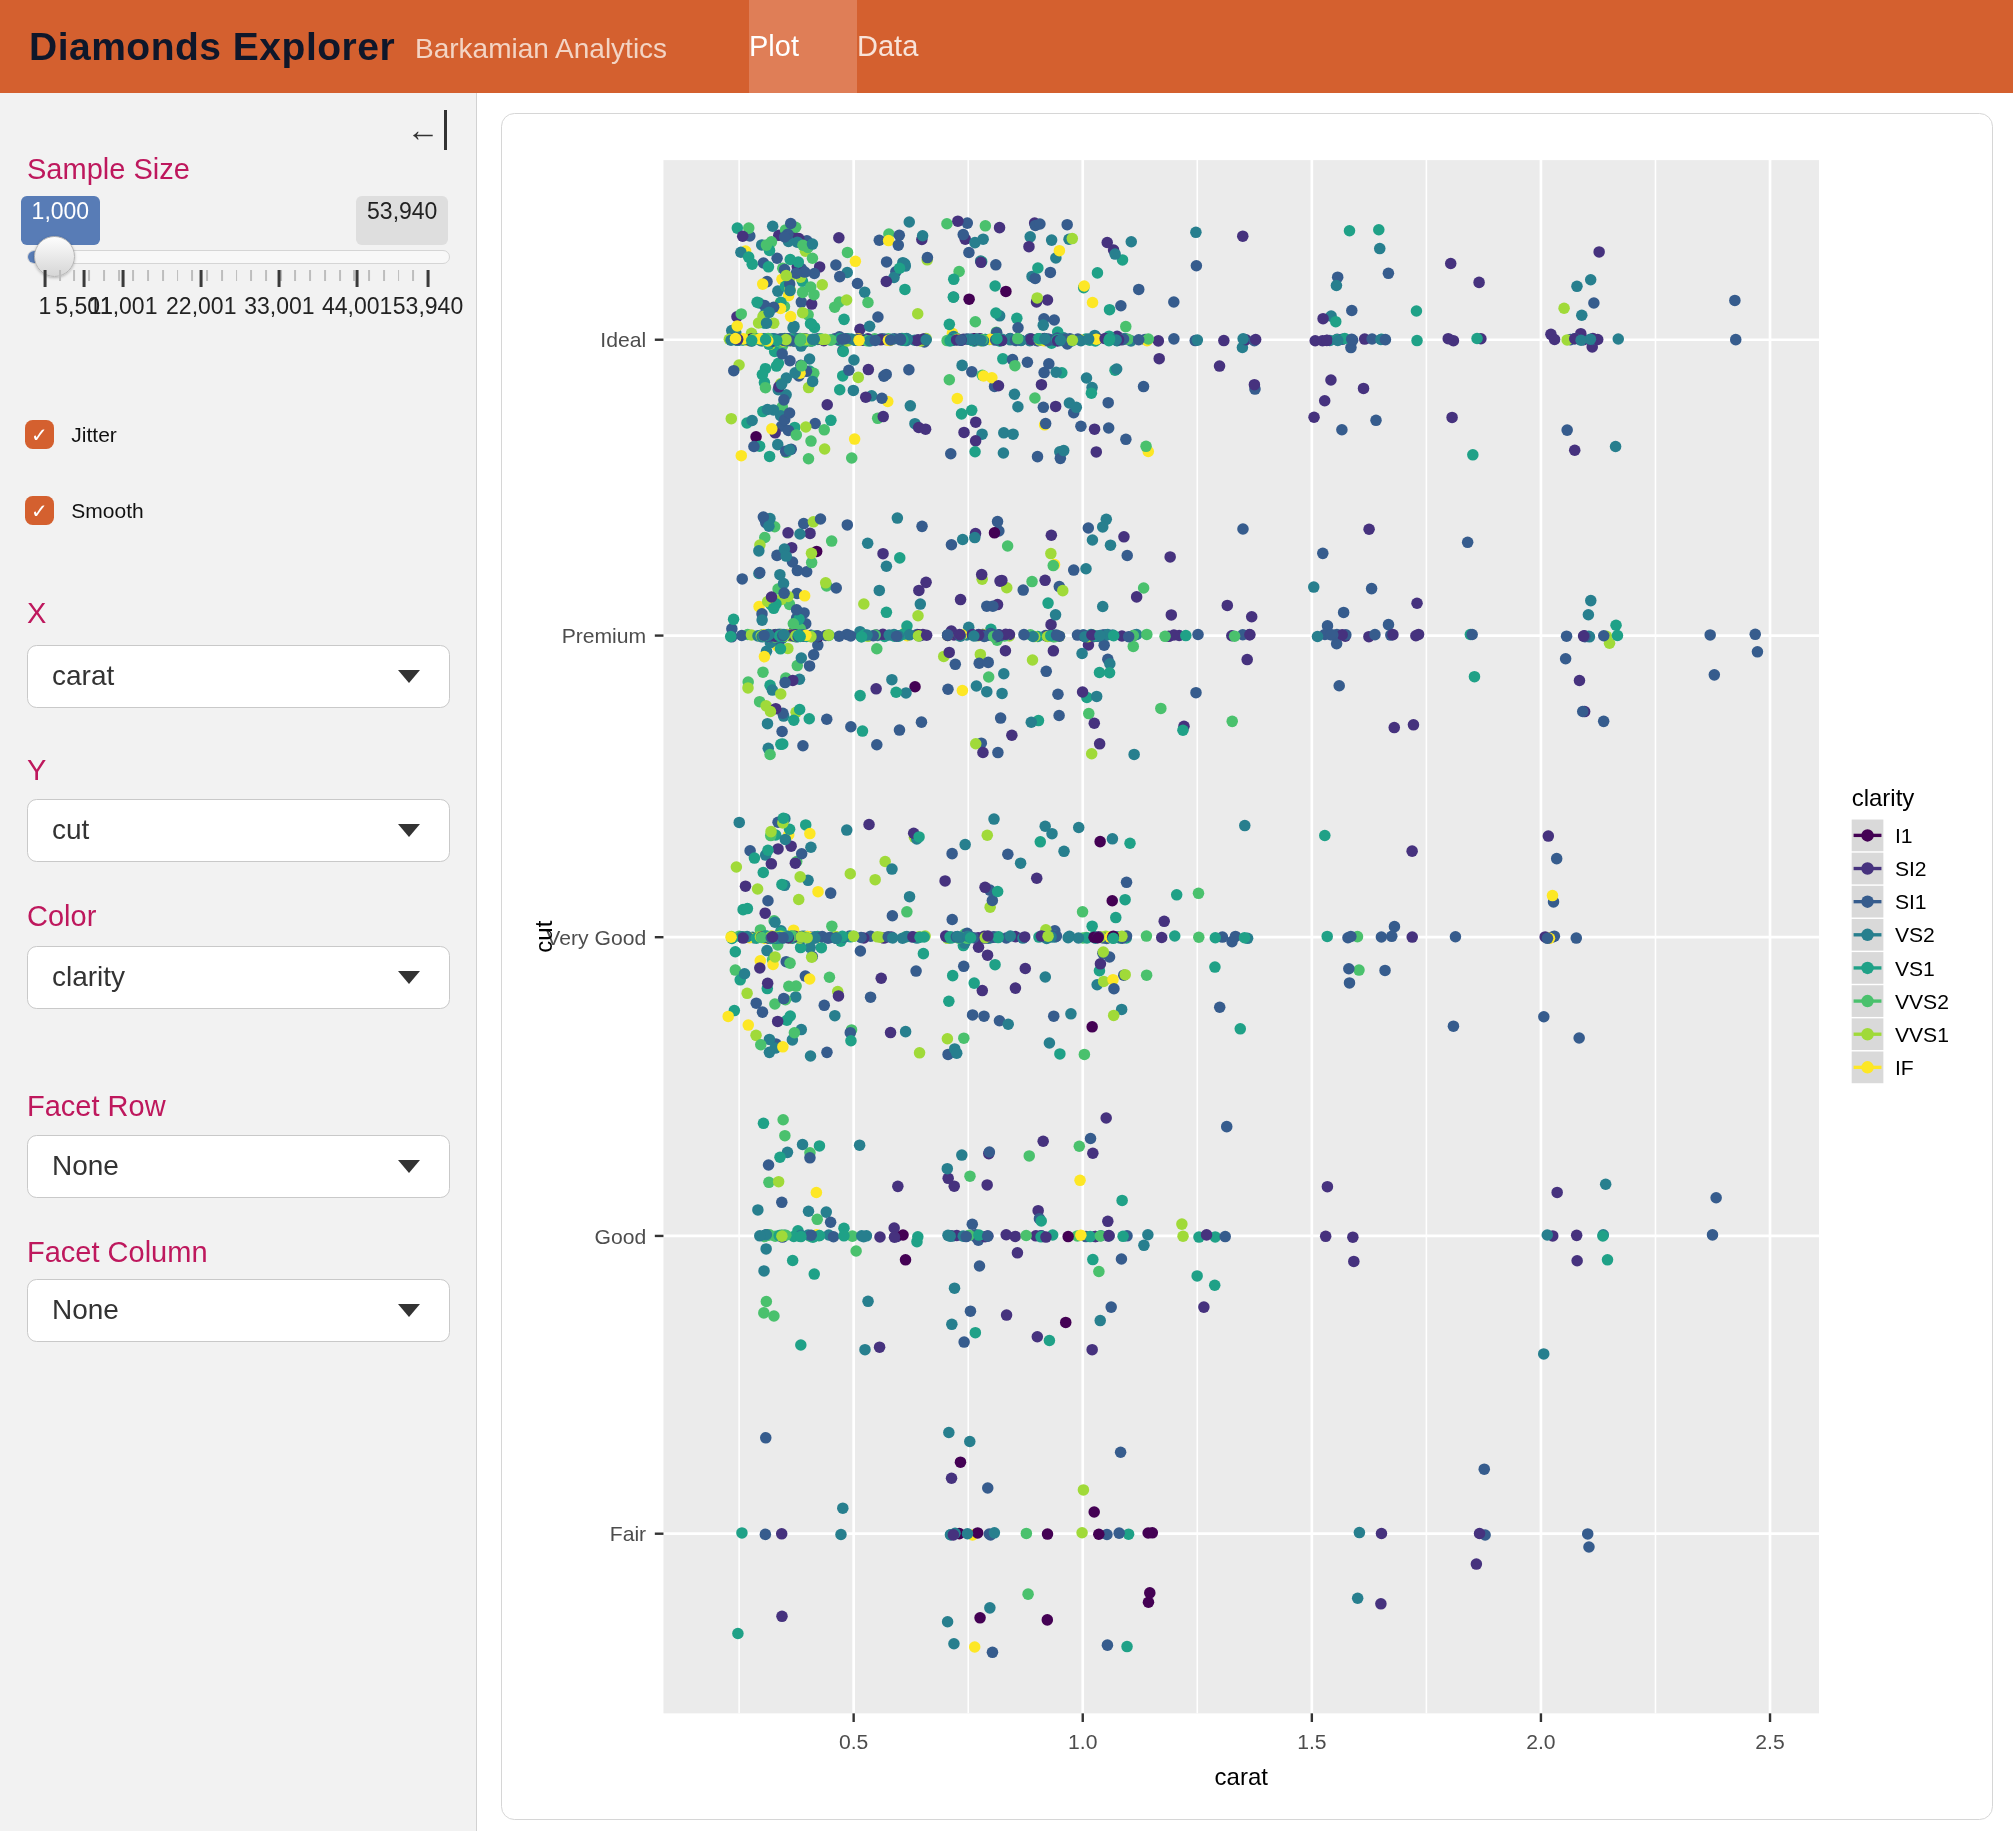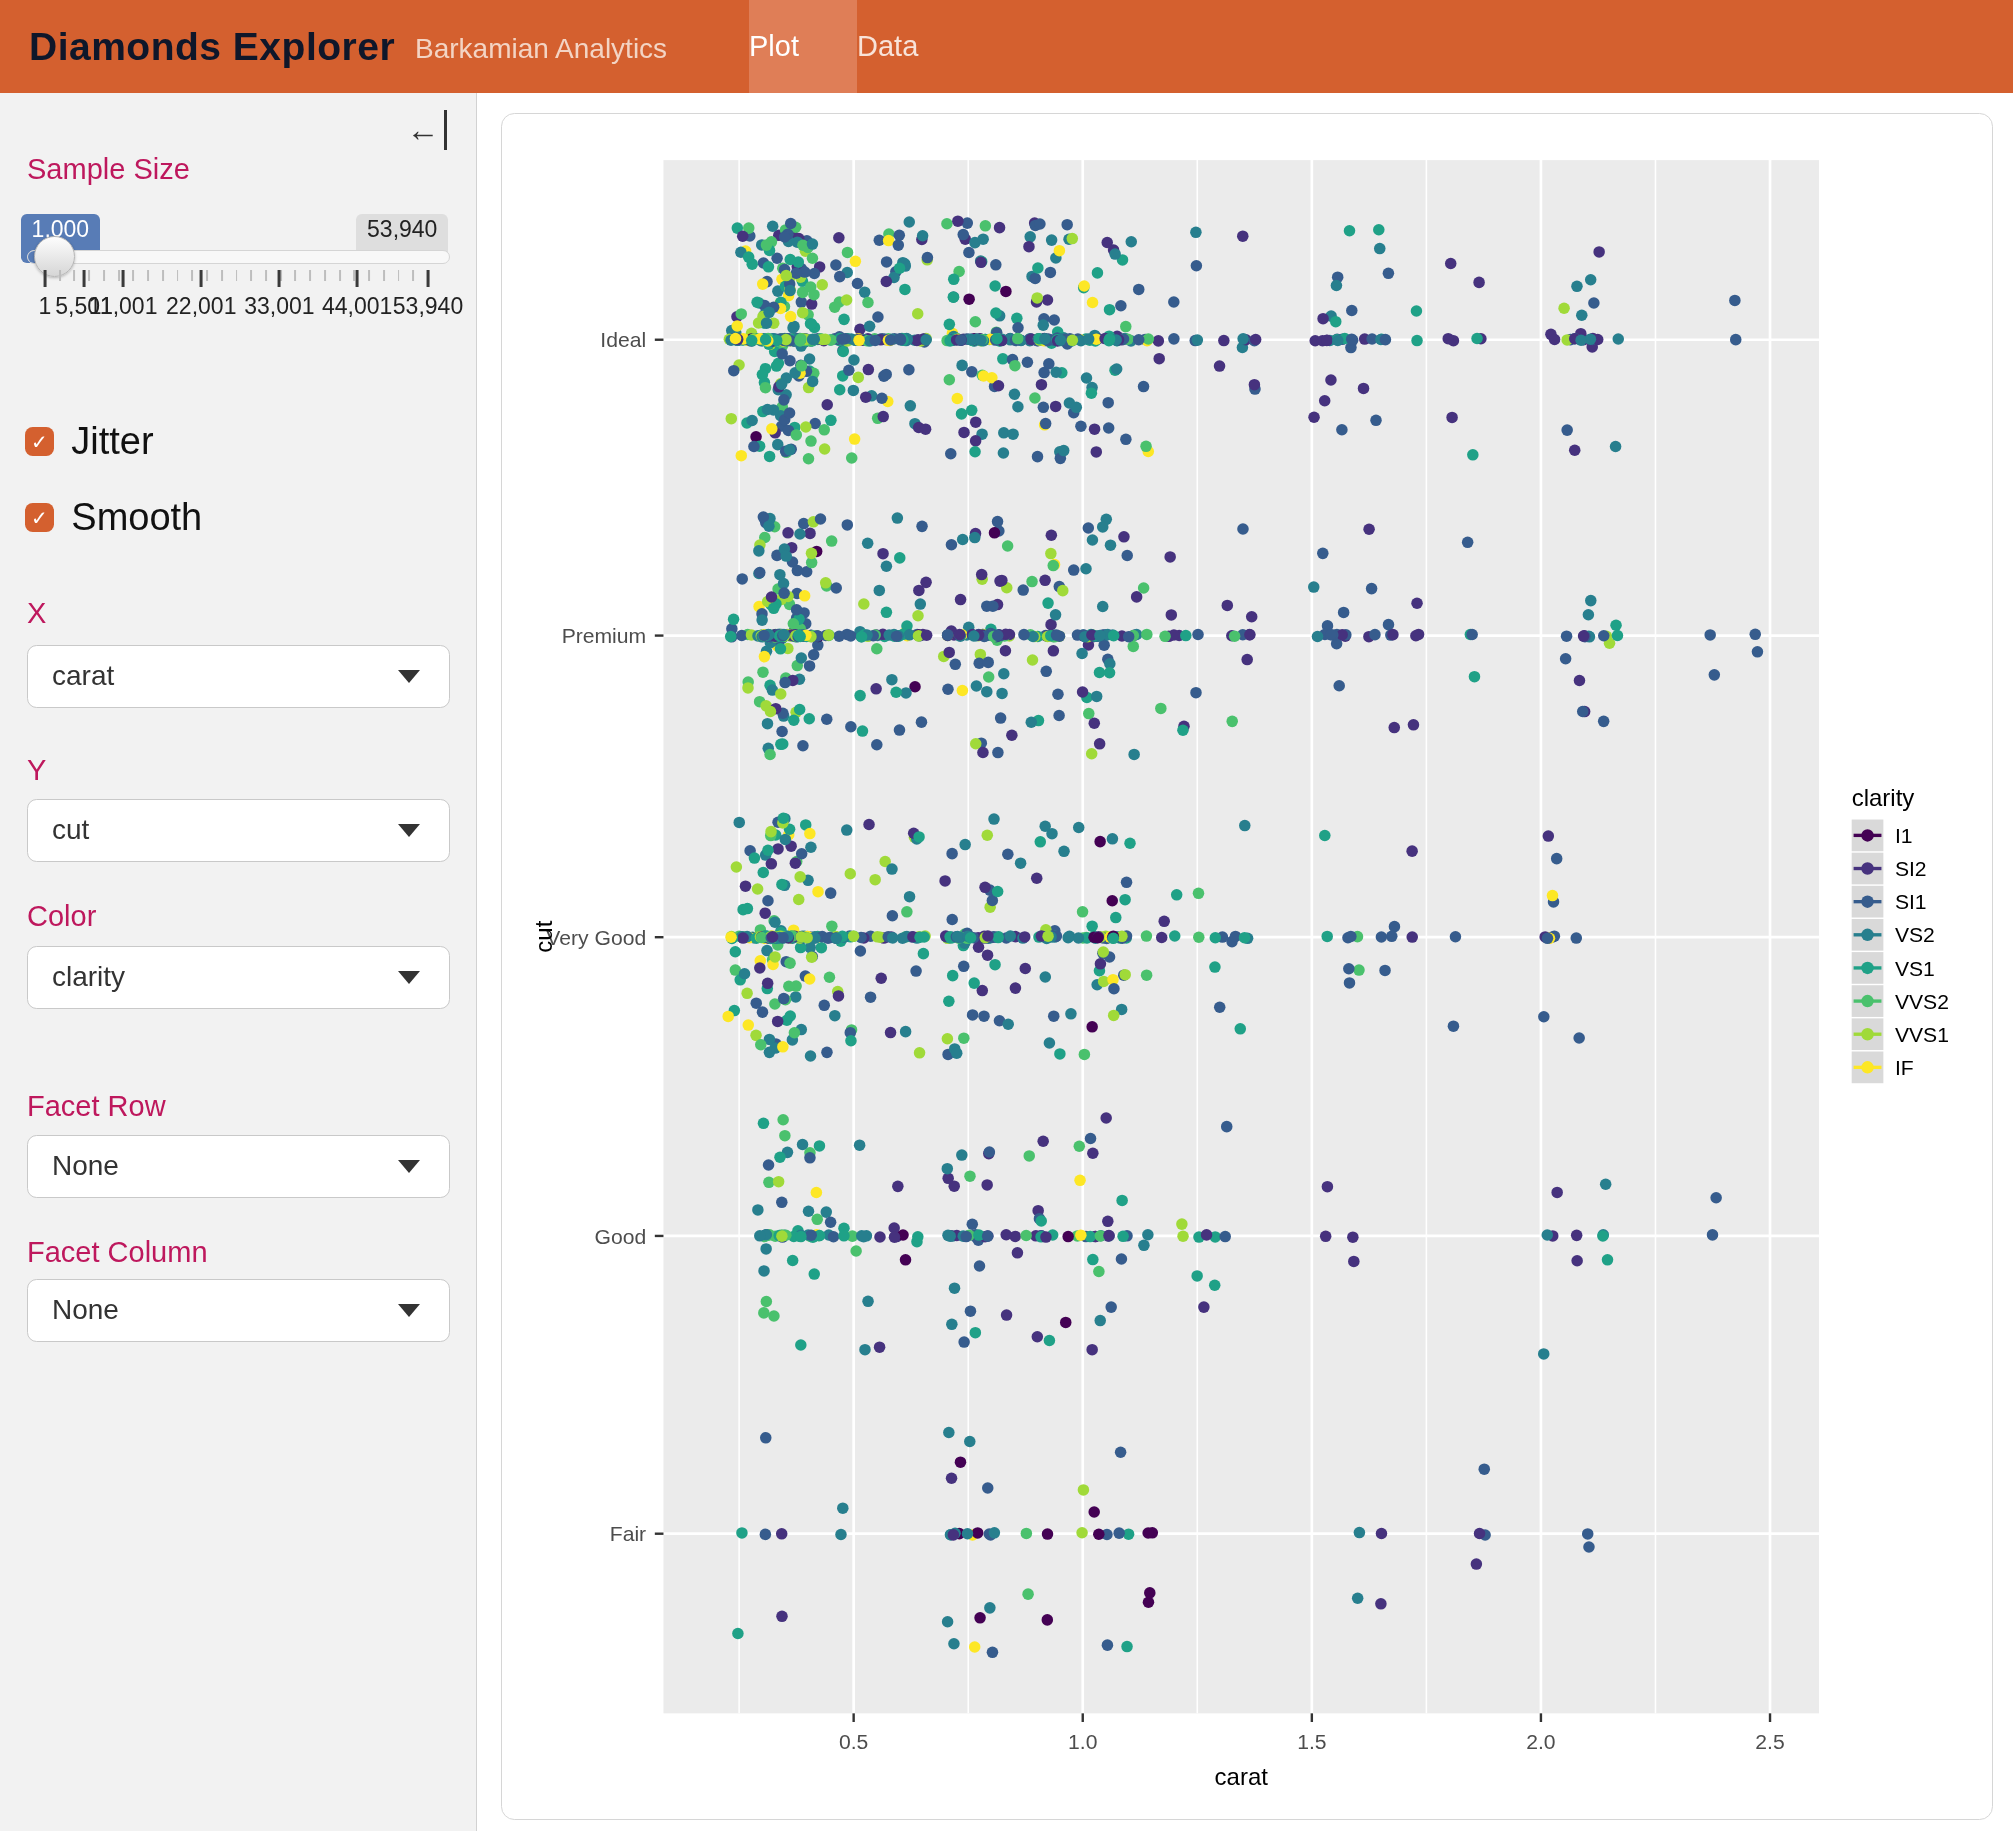--- a/index.html
+++ b/index.html
@@ -16,41 +16,41 @@
   .tab-plot{left:749px;width:108px;background:#DF7E57;color:#ffffff;}
   .tab-data{left:857px;width:142px;color:#F8E3D9;}
   
   .sidebar{position:absolute;left:0;top:93px;width:477px;height:1738px;
            background:#F2F2F2;border-right:1.9px solid #D2D2D2;box-sizing:border-box;}
   .collapse{position:absolute;top:17.3px;right:29px;font-size:33px;color:#333;
             display:flex;align-items:center;gap:1.9px;cursor:pointer;}
   .collapse .bar{display:inline-block;width:2.9px;height:40px;background:#333;margin-left:2.9px;}
   .sect-label{position:absolute;left:27px;font-size:29px;color:#be185d;}
   
-  .badge{position:absolute;top:121px;height:49px;line-height:31px;border-radius:5.8px;
+  .badge{position:absolute;top:103px;height:49px;line-height:31px;border-radius:5.8px;
          font-size:23px;padding:0 10.6px;}
   .badge-val{left:21px;background:#587CB6;color:#fff;}
   .badge-max{right:28px;background:#DEDEDE;color:#222;}
   .track{position:absolute;left:27px;top:157px;width:423px;height:14.4px;background:#F8F8F8;
          border:1px solid #D5D5D5;border-radius:8.6px;box-sizing:border-box;}
   .track-fill{position:absolute;left:0;top:0;height:100%;width:27px;background:#587CB6;
               border-radius:8.6px 0 0 8.6px;}
   .handle{position:absolute;left:34px;top:143px;width:41px;height:41px;border-radius:50%;
           background:linear-gradient(#fdfdfd,#d6d6d6);border:1px solid #b5b5b5;
           box-shadow:0 1px 2.9px rgba(0,0,0,.25);box-sizing:border-box;cursor:grab;}
   .ticks{position:absolute;left:45px;top:177px;width:383px;height:19px;}
   .tick-minor{position:absolute;top:0;width:1.9px;height:10.6px;background:#BDBDBD;transform:translateX(-50%);}
   .tick-major{position:absolute;top:0;width:2.9px;height:17.3px;background:#3a3a3a;transform:translateX(-50%);}
   .tick-labels{position:absolute;left:45px;top:200px;width:383px;height:27px;}
   .tick-label{position:absolute;transform:translateX(-50%);font-size:23px;color:#222;white-space:nowrap;}
   
   .checkrow{position:absolute;left:25px;display:flex;align-items:center;gap:17.3px;cursor:pointer;}
   .checkbox{width:29px;height:29px;border-radius:7.7px;background:#D4602F;color:#fff;
             display:flex;align-items:center;justify-content:center;font-size:20px;font-weight:700;}
-  .checkrow .cb-label{font-size:38px;color:#111;}
+  .checkrow .cb-label{font-size:21px;color:#111;}
   
   .select{position:absolute;left:27px;width:423px;height:63px;background:#fff;
           border:1.9px solid #C9C9C9;border-radius:9.6px;box-sizing:border-box;cursor:pointer;}
   .select .value{position:absolute;left:24px;top:0;height:60px;line-height:60px;font-size:28px;color:#333;}
   .caret{position:absolute;right:29px;top:24px;width:0;height:0;
          border-left:11.5px solid transparent;border-right:11.5px solid transparent;
          border-top:13.4px solid #333;}
   
   .main{position:absolute;left:479px;top:93px;width:1534px;height:1738px;background:#fff;}
   .card{position:absolute;left:22px;top:20px;width:1490px;height:1705px;background:#fff;

